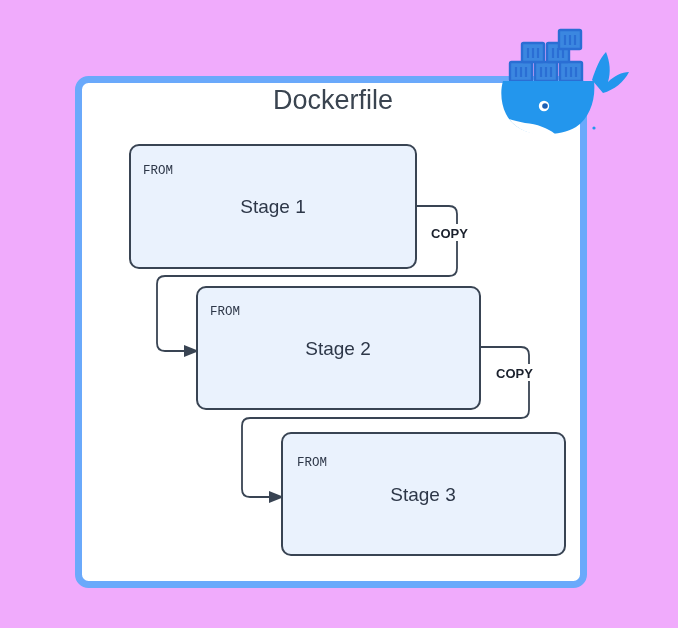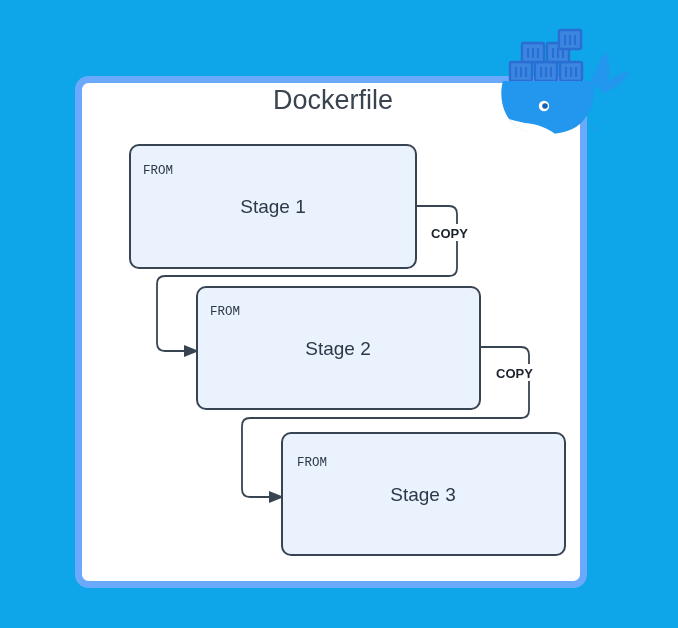--- a/index.html
+++ b/index.html
@@ -4,21 +4,21 @@
 <style>
   html, body {
     margin: 0;
     padding: 0;
     background: #000000;
   }
   #canvas {
     position: relative;
     width: 678px;
     height: 628px;
-    background: #0ea5e9;
+    background: #f0abfc;
     overflow: hidden;
     font-family: "Liberation Sans", sans-serif;
   }
   #diagram-svg {
     position: absolute;
     left: 0;
     top: 0;
     width: 678px;
     height: 628px;
     display: block;

